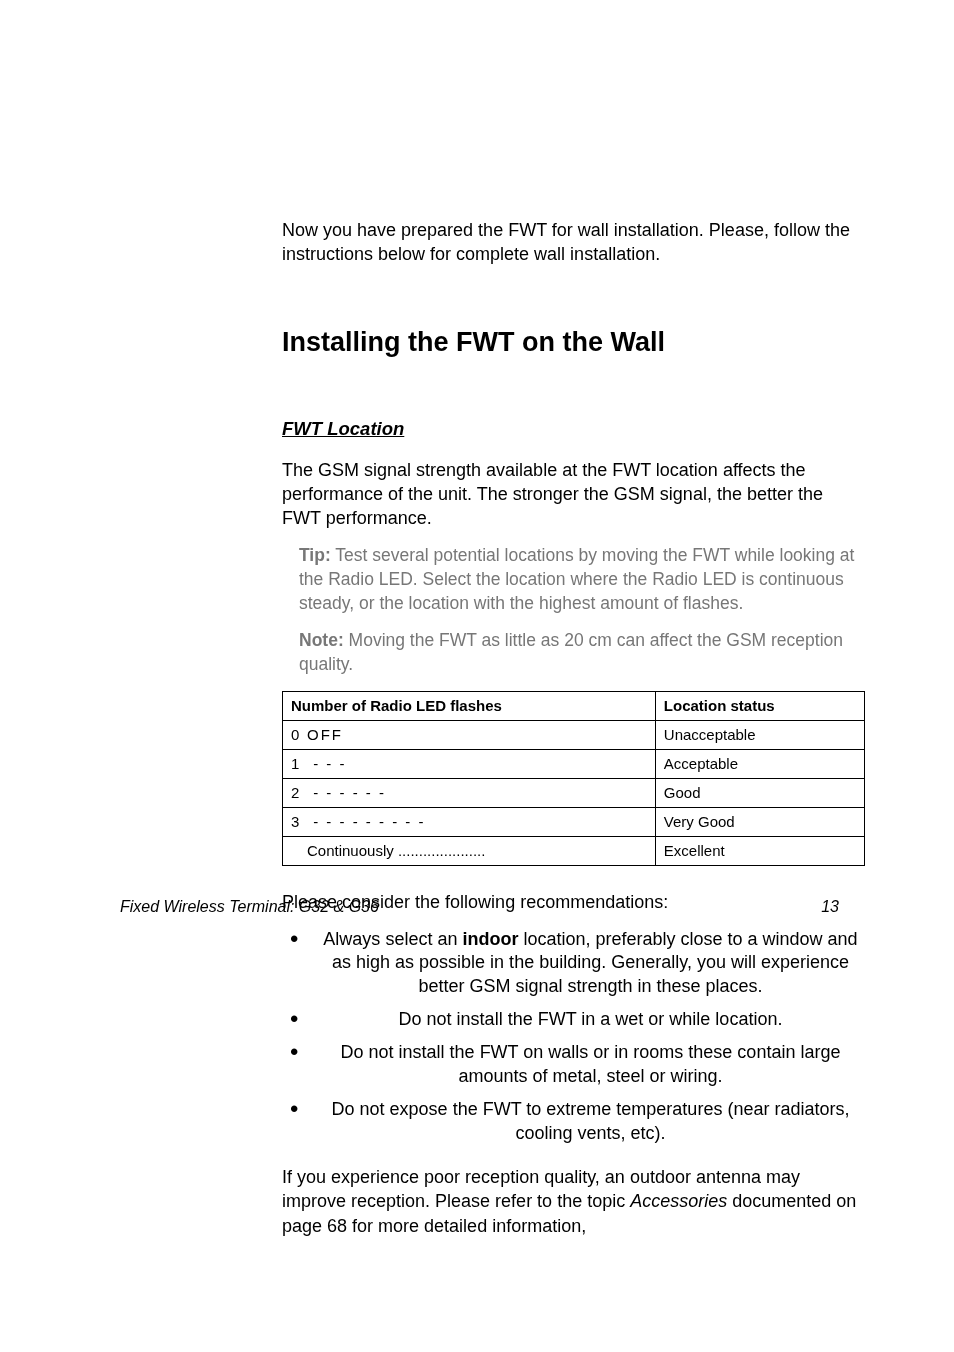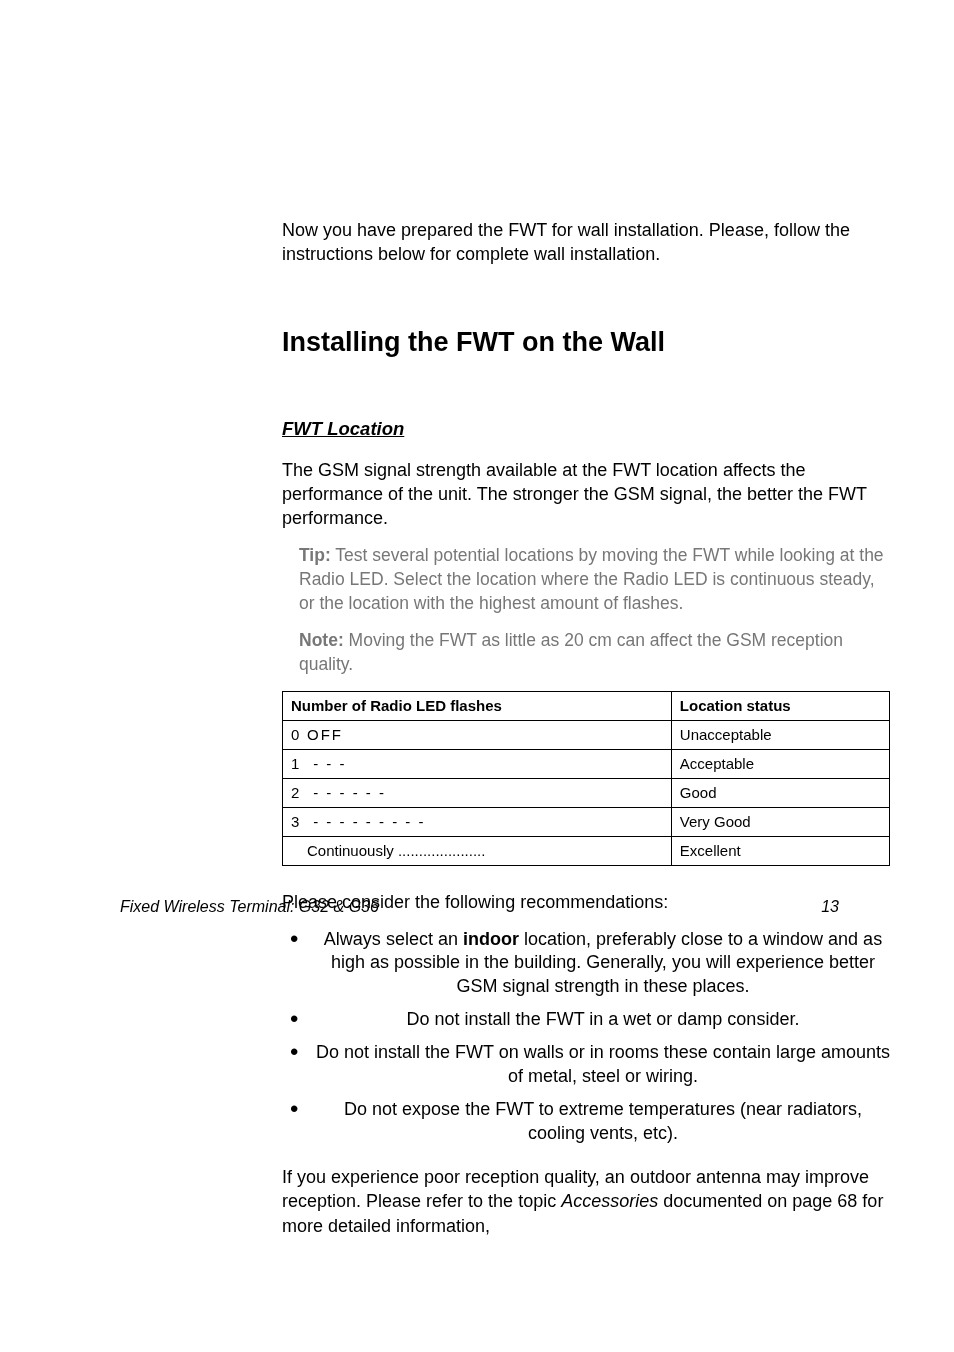--- a/index.html
+++ b/index.html
@@ -9,21 +9,21 @@
     width: 954px;
     height: 1352px;
     font-family: Arial, Helvetica, sans-serif;
     color: #000;
     position: relative;
   }
   .page {
     box-sizing: border-box;
     width: 954px;
     height: 971px;
-    padding: 200px 64px 60px 282px;
+    padding: 200px 89px 60px 282px;
     position: relative;
   }
   .intro {
     font-size: 18px;
     line-height: 1.35;
     margin-bottom: 60px;
   }
   h1.section {
     font-size: 27px;
     font-weight: bold;
@@ -167,21 +167,21 @@
     </tr>
   </tbody>
     </table>
 
   <p class="body">Please consider the following recommendations:</p>
 
   <ul class="rec">
     <li>
       <span>Always select an </span><span class="bold">indoor</span><span> location, preferably close to a window and as high as possible in the building. Generally, you will experience better GSM signal strength in these places.</span>
     </li>
-    <li>Do not install the FWT in a wet or damp consider.</li>
+    <li>Do not install the FWT in a wet or while location.</li>
     <li>Do not install the FWT on walls or in rooms these contain large amounts of metal, steel or wiring.</li>
     <li>Do not expose the FWT to extreme temperatures (near radiators, cooling vents, etc).</li>
   </ul>
 
   <p class="body">
     <span>If you experience poor reception quality, an outdoor antenna may improve reception. Please refer to the topic </span><span class="ital">Accessories</span><span> documented on page 68 for more detailed information,</span>
   </p>
 
   <div class="footer">
     <span>Fixed Wireless Terminal: G32 &amp; G36</span>

